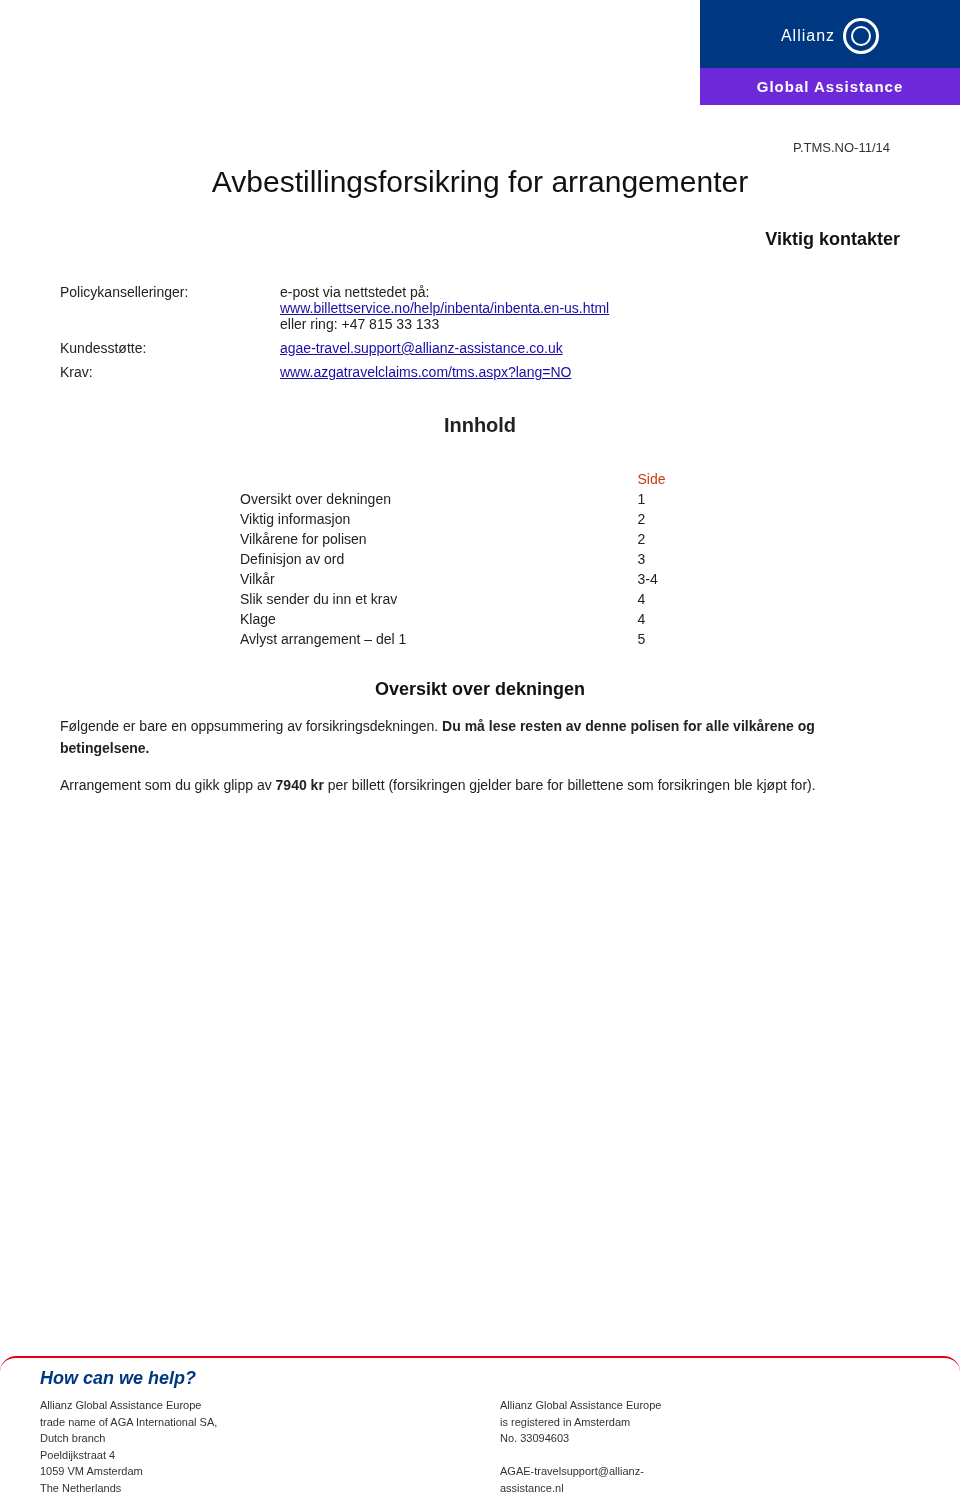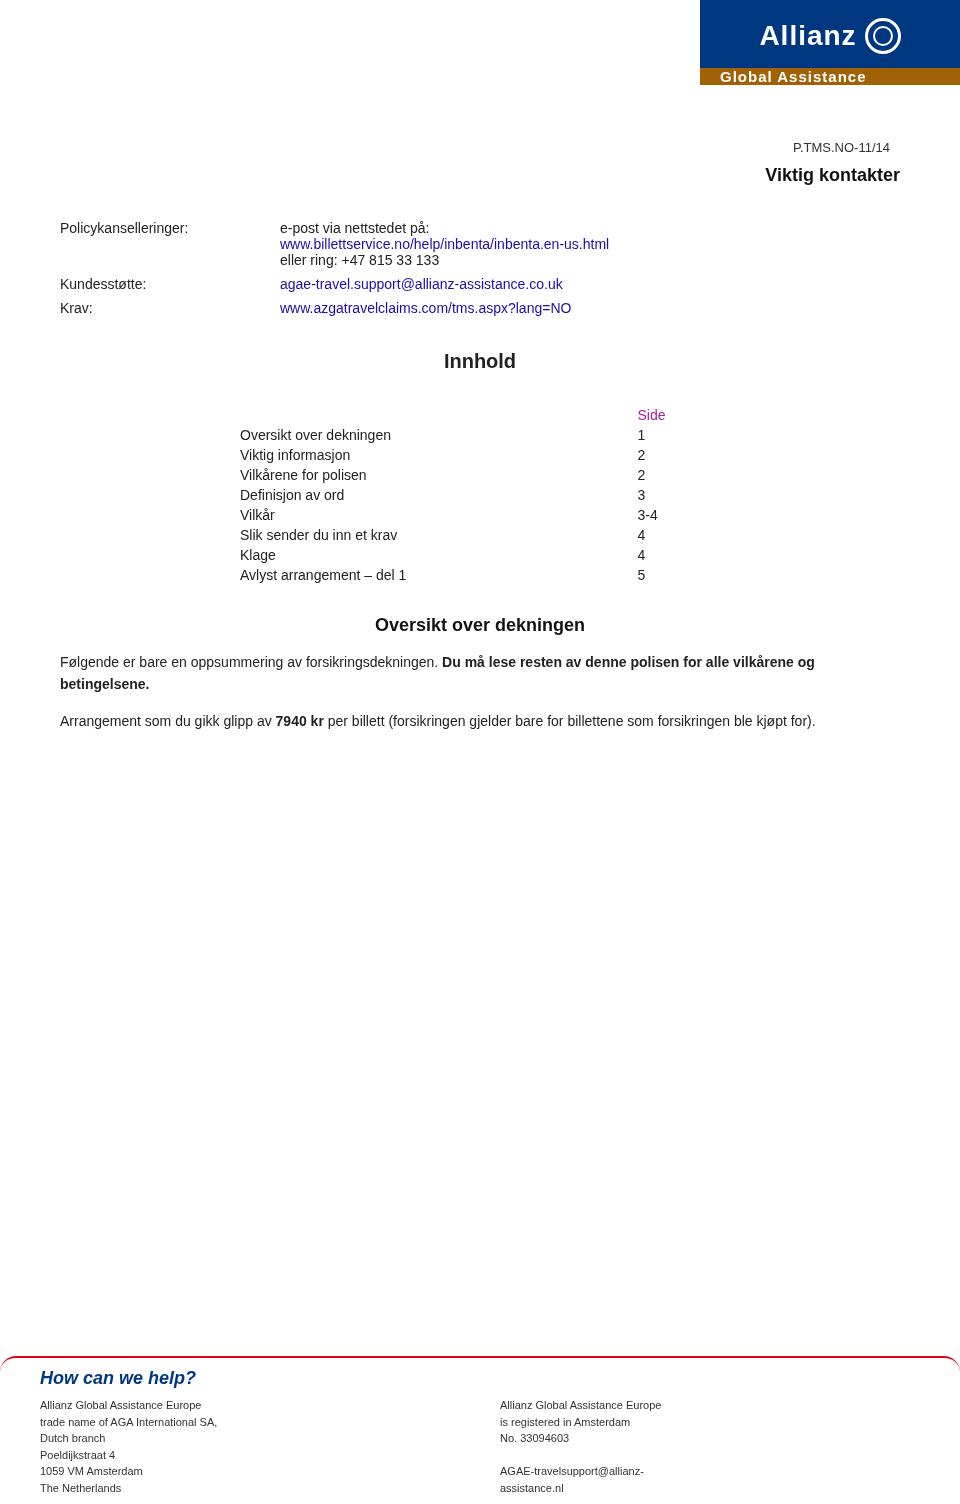--- a/index.html
+++ b/index.html
@@ -20,22 +20,22 @@
       right: 0;
       width: 260px;
     }
     .logo-blue {
       background-color: #003781;
       padding: 18px 20px 14px 20px;
       text-align: center;
     }
     .logo-blue .allianz-text {
       color: #fff;
-      font-size: 28px;
-      font-weight: bold;
+      font-size: 16px;
+      font-weight: normal;
       letter-spacing: 1px;
       display: flex;
       align-items: center;
       justify-content: center;
       gap: 8px;
     }
     .logo-circle {
       width: 36px;
       height: 36px;
       border: 3px solid #fff;
@@ -44,23 +44,23 @@
       align-items: center;
       justify-content: center;
     }
     .logo-circle-inner {
       width: 20px;
       height: 20px;
       border: 2px solid #fff;
       border-radius: 50%;
     }
     .logo-red {
-      background-color: #a16207;
-      padding: 0 20px;
-      text-align: left;
+      background-color: #6d28d9;
+      padding: 10px 20px;
+      text-align: center;
       color: #fff;
       font-size: 15px;
       font-weight: bold;
       letter-spacing: 1px;
     }
 
     
     .main-content {
       padding: 20px 60px 20px 60px;
       margin-top: 0;
@@ -108,20 +108,21 @@
       font-weight: normal;
       color: #222;
       font-size: 14px;
     }
     .contact-table .value-col {
       color: #222;
       font-size: 14px;
     }
     .link-text {
       color: #1a0dab;
+      text-decoration: underline;
     }
 
     
     .toc-section {
       margin: 30px auto;
       max-width: 500px;
       text-align: center;
     }
     .toc-title {
       font-size: 20px;
@@ -134,21 +135,21 @@
       border-collapse: collapse;
       margin: 0 auto;
     }
     .toc-table td {
       padding: 2px 10px;
       font-size: 14px;
     }
     .toc-side-header {
       text-align: right;
       font-weight: normal;
-      color: #a21caf;
+      color: #c2410c;
     }
     .toc-label {
       text-align: left;
     }
     .toc-page {
       text-align: left;
       padding-left: 40px;
     }
 
     
@@ -214,20 +215,21 @@
     <span>Global Assistance</span>
   </div>
 </div>
 
 <div class="main-content">
 
   <div class="doc-ref">
     <span>P.TMS.NO-11/14</span>
   </div>
 
+  <h1 class="doc-title">Avbestillingsforsikring for arrangementer</h1>
 
   <div class="section-subtitle">Viktig kontakter</div>
 
   <table class="contact-table">
     <tbody>
 
       <tr>
         <td class="label-col">Policykanselleringer:</td>
         <td class="value-col">
           <span>e-post via nettstedet på:</span><br>

